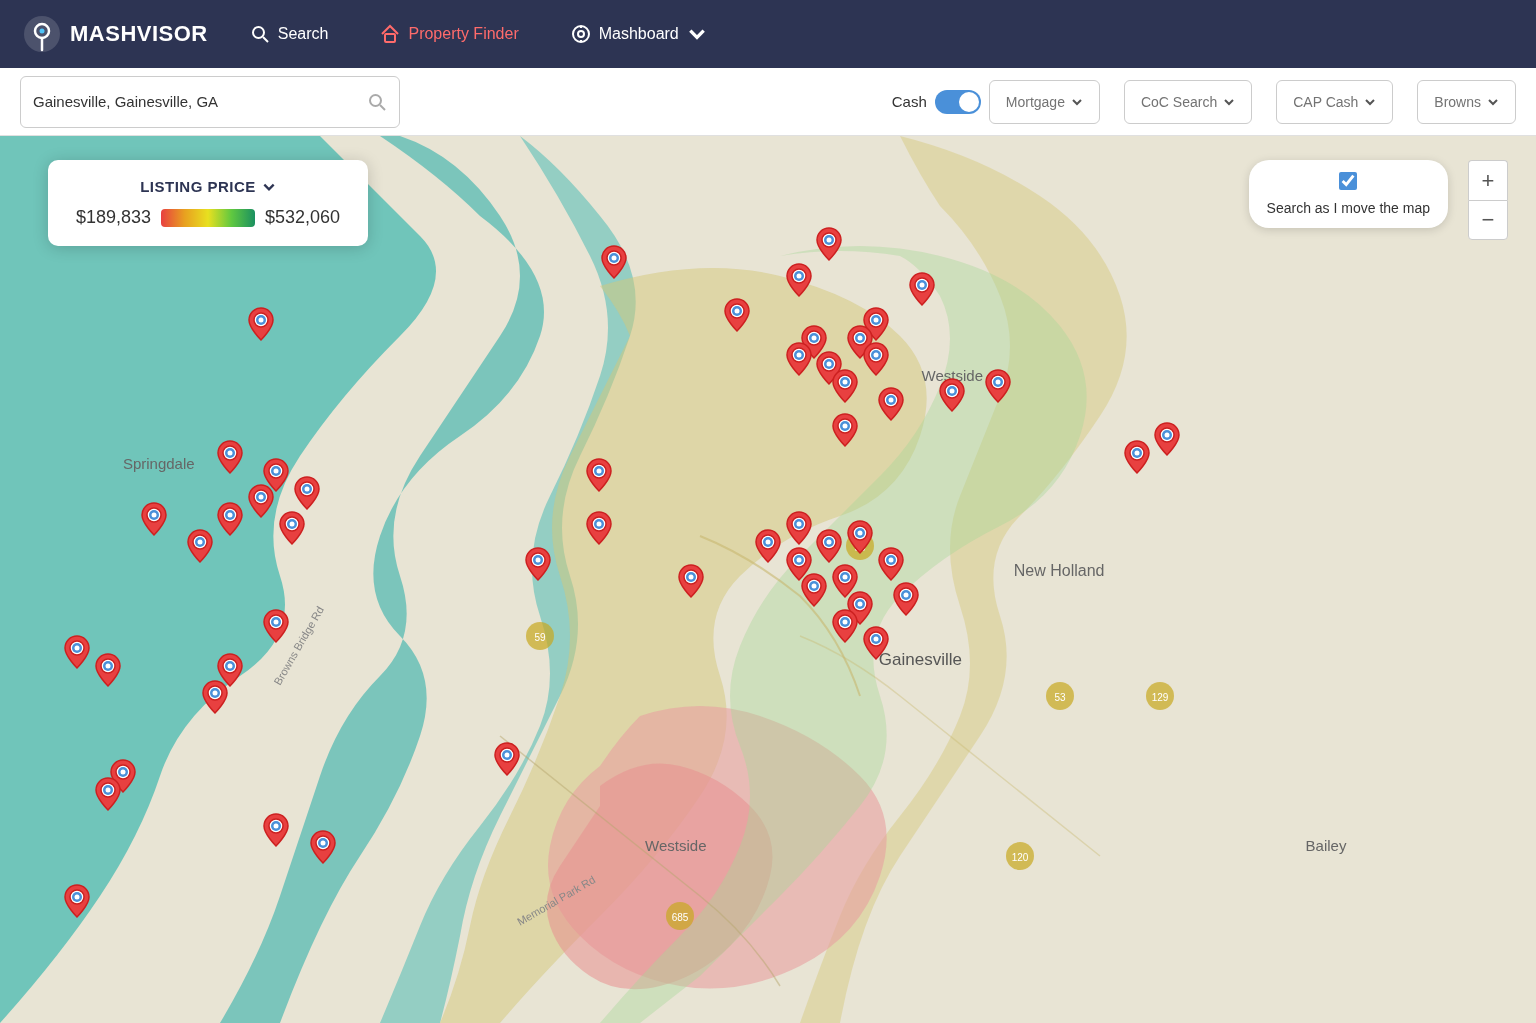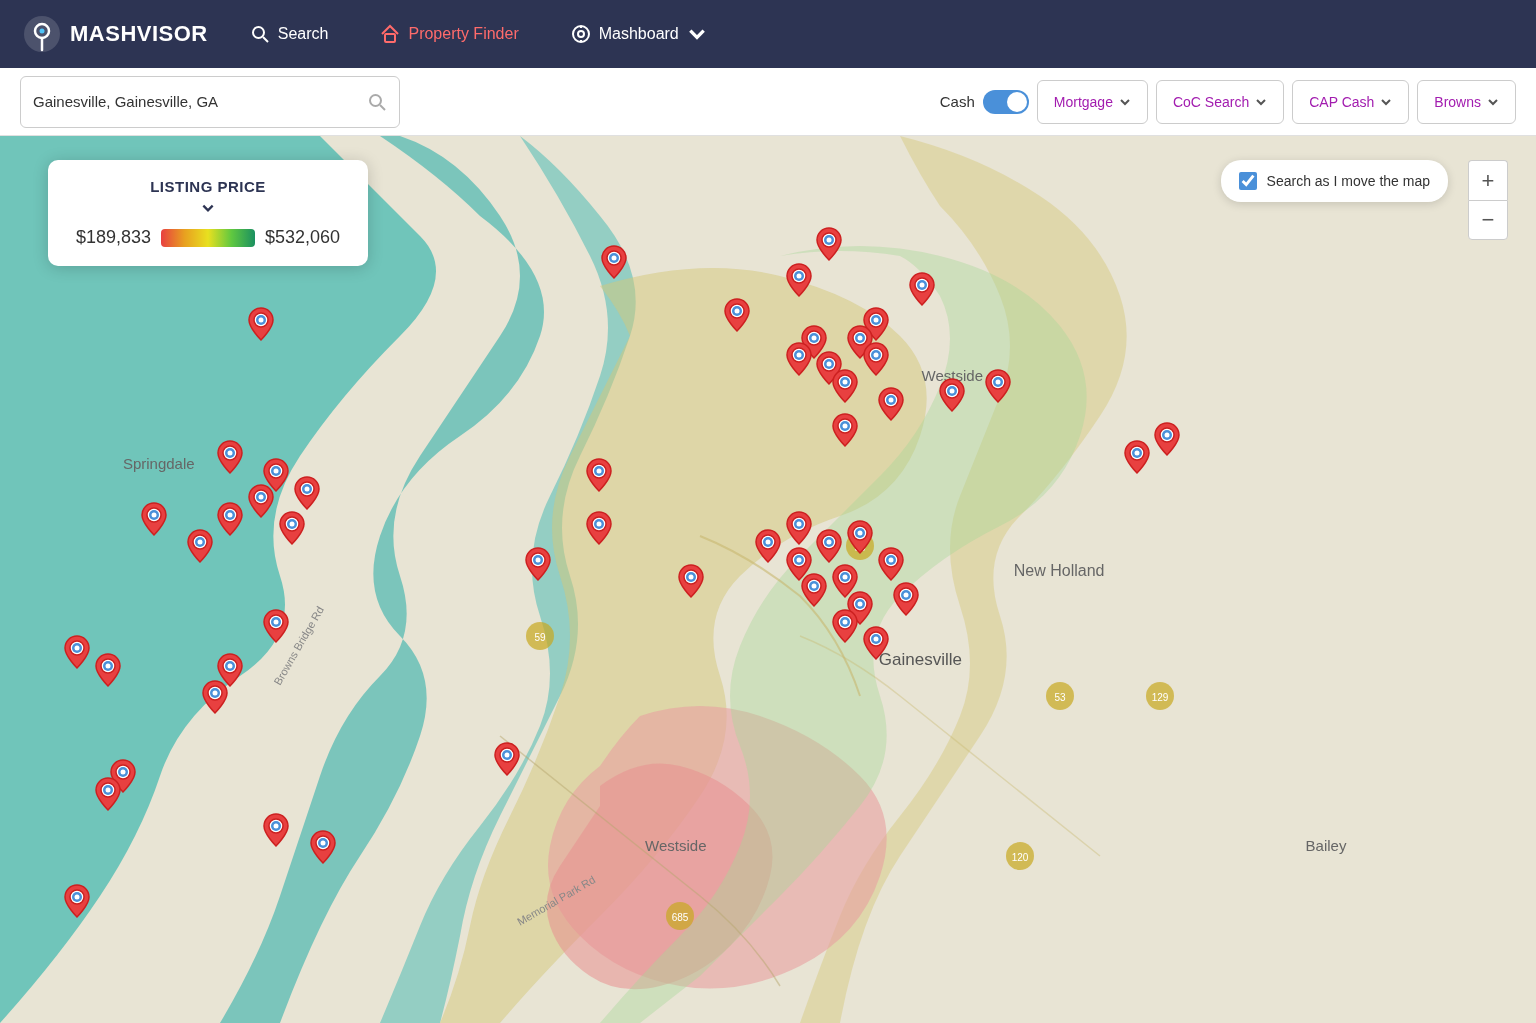--- a/index.html
+++ b/index.html
@@ -75,21 +75,21 @@
       background: none;
       border: none;
       cursor: pointer;
       color: #aaa;
       display: flex;
       align-items: center;
     }
     .filter-group {
       display: flex;
       align-items: center;
-      gap: 8px;
+      gap: 24px;
       margin-left: auto;
     }
     .toggle-wrap {
       display: flex;
       align-items: center;
       gap: 8px;
       font-size: 15px;
       color: #333;
     }
     .toggle {
@@ -110,21 +110,21 @@
       top: 2px;
       left: 24px;
       transition: left 0.2s;
     }
     .filter-btn {
       border: 1.5px solid #ccc;
       border-radius: 6px;
       padding: 8px 16px;
       background: #fff;
       font-size: 14px;
-      color: #a21caf;
+      color: #737373;
       cursor: pointer;
       display: flex;
       align-items: center;
       gap: 6px;
       height: 44px;
     }
 
     
     #map-area {
       position: relative;
@@ -157,21 +157,20 @@
       text-align: center;
       font-size: 15px;
       font-weight: 600;
       color: #2d3453;
       letter-spacing: 0.5px;
       margin-bottom: 12px;
       display: flex;
       align-items: center;
       justify-content: center;
       gap: 6px;
-      flex-direction: column;
     }
     #legend-bar-wrap {
       display: flex;
       align-items: center;
       gap: 10px;
     }
     #legend-bar {
       flex: 1;
       height: 18px;
       border-radius: 4px;
@@ -191,20 +190,21 @@
       background: #fff;
       border-radius: 20px;
       box-shadow: 0 2px 10px rgba(0,0,0,0.15);
       padding: 12px 18px;
       display: flex;
       align-items: center;
       gap: 10px;
       z-index: 50;
       font-size: 14px;
       color: #333;
+      flex-direction: column;
     }
     #search-move-cb {
       width: 18px;
       height: 18px;
       accent-color: #4a90d9;
       cursor: pointer;
     }
 
     
     #zoom-controls {

